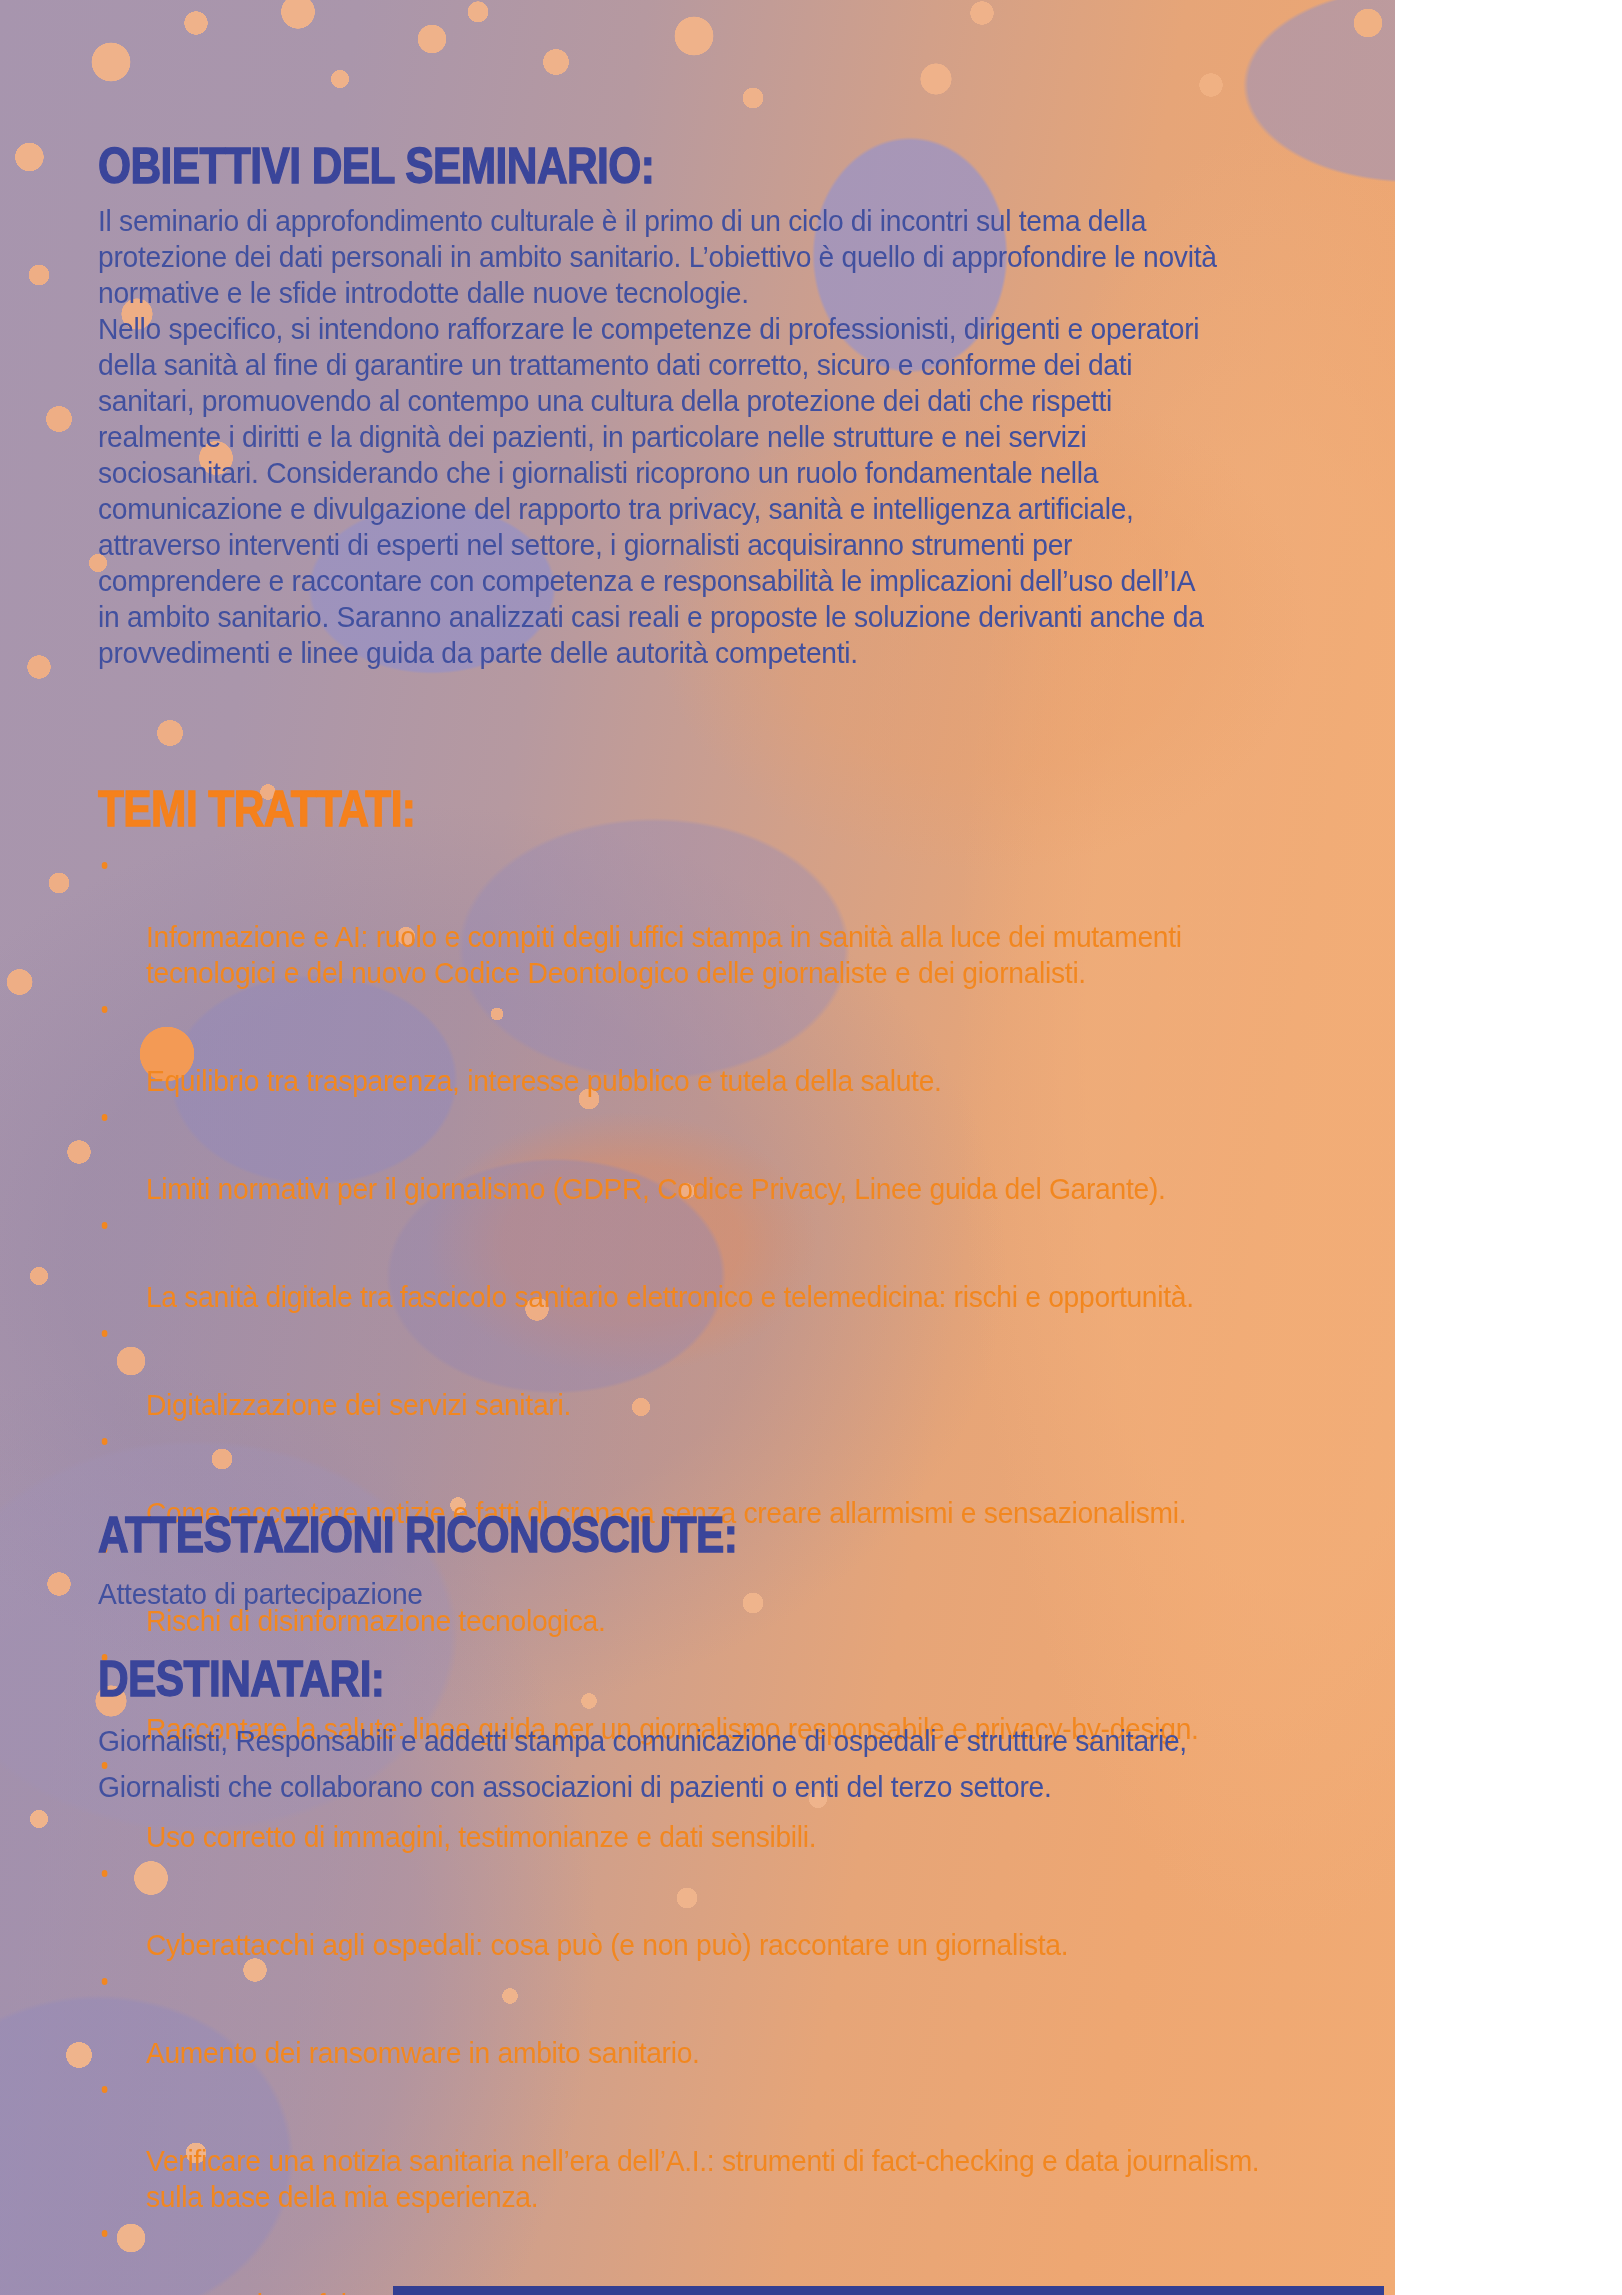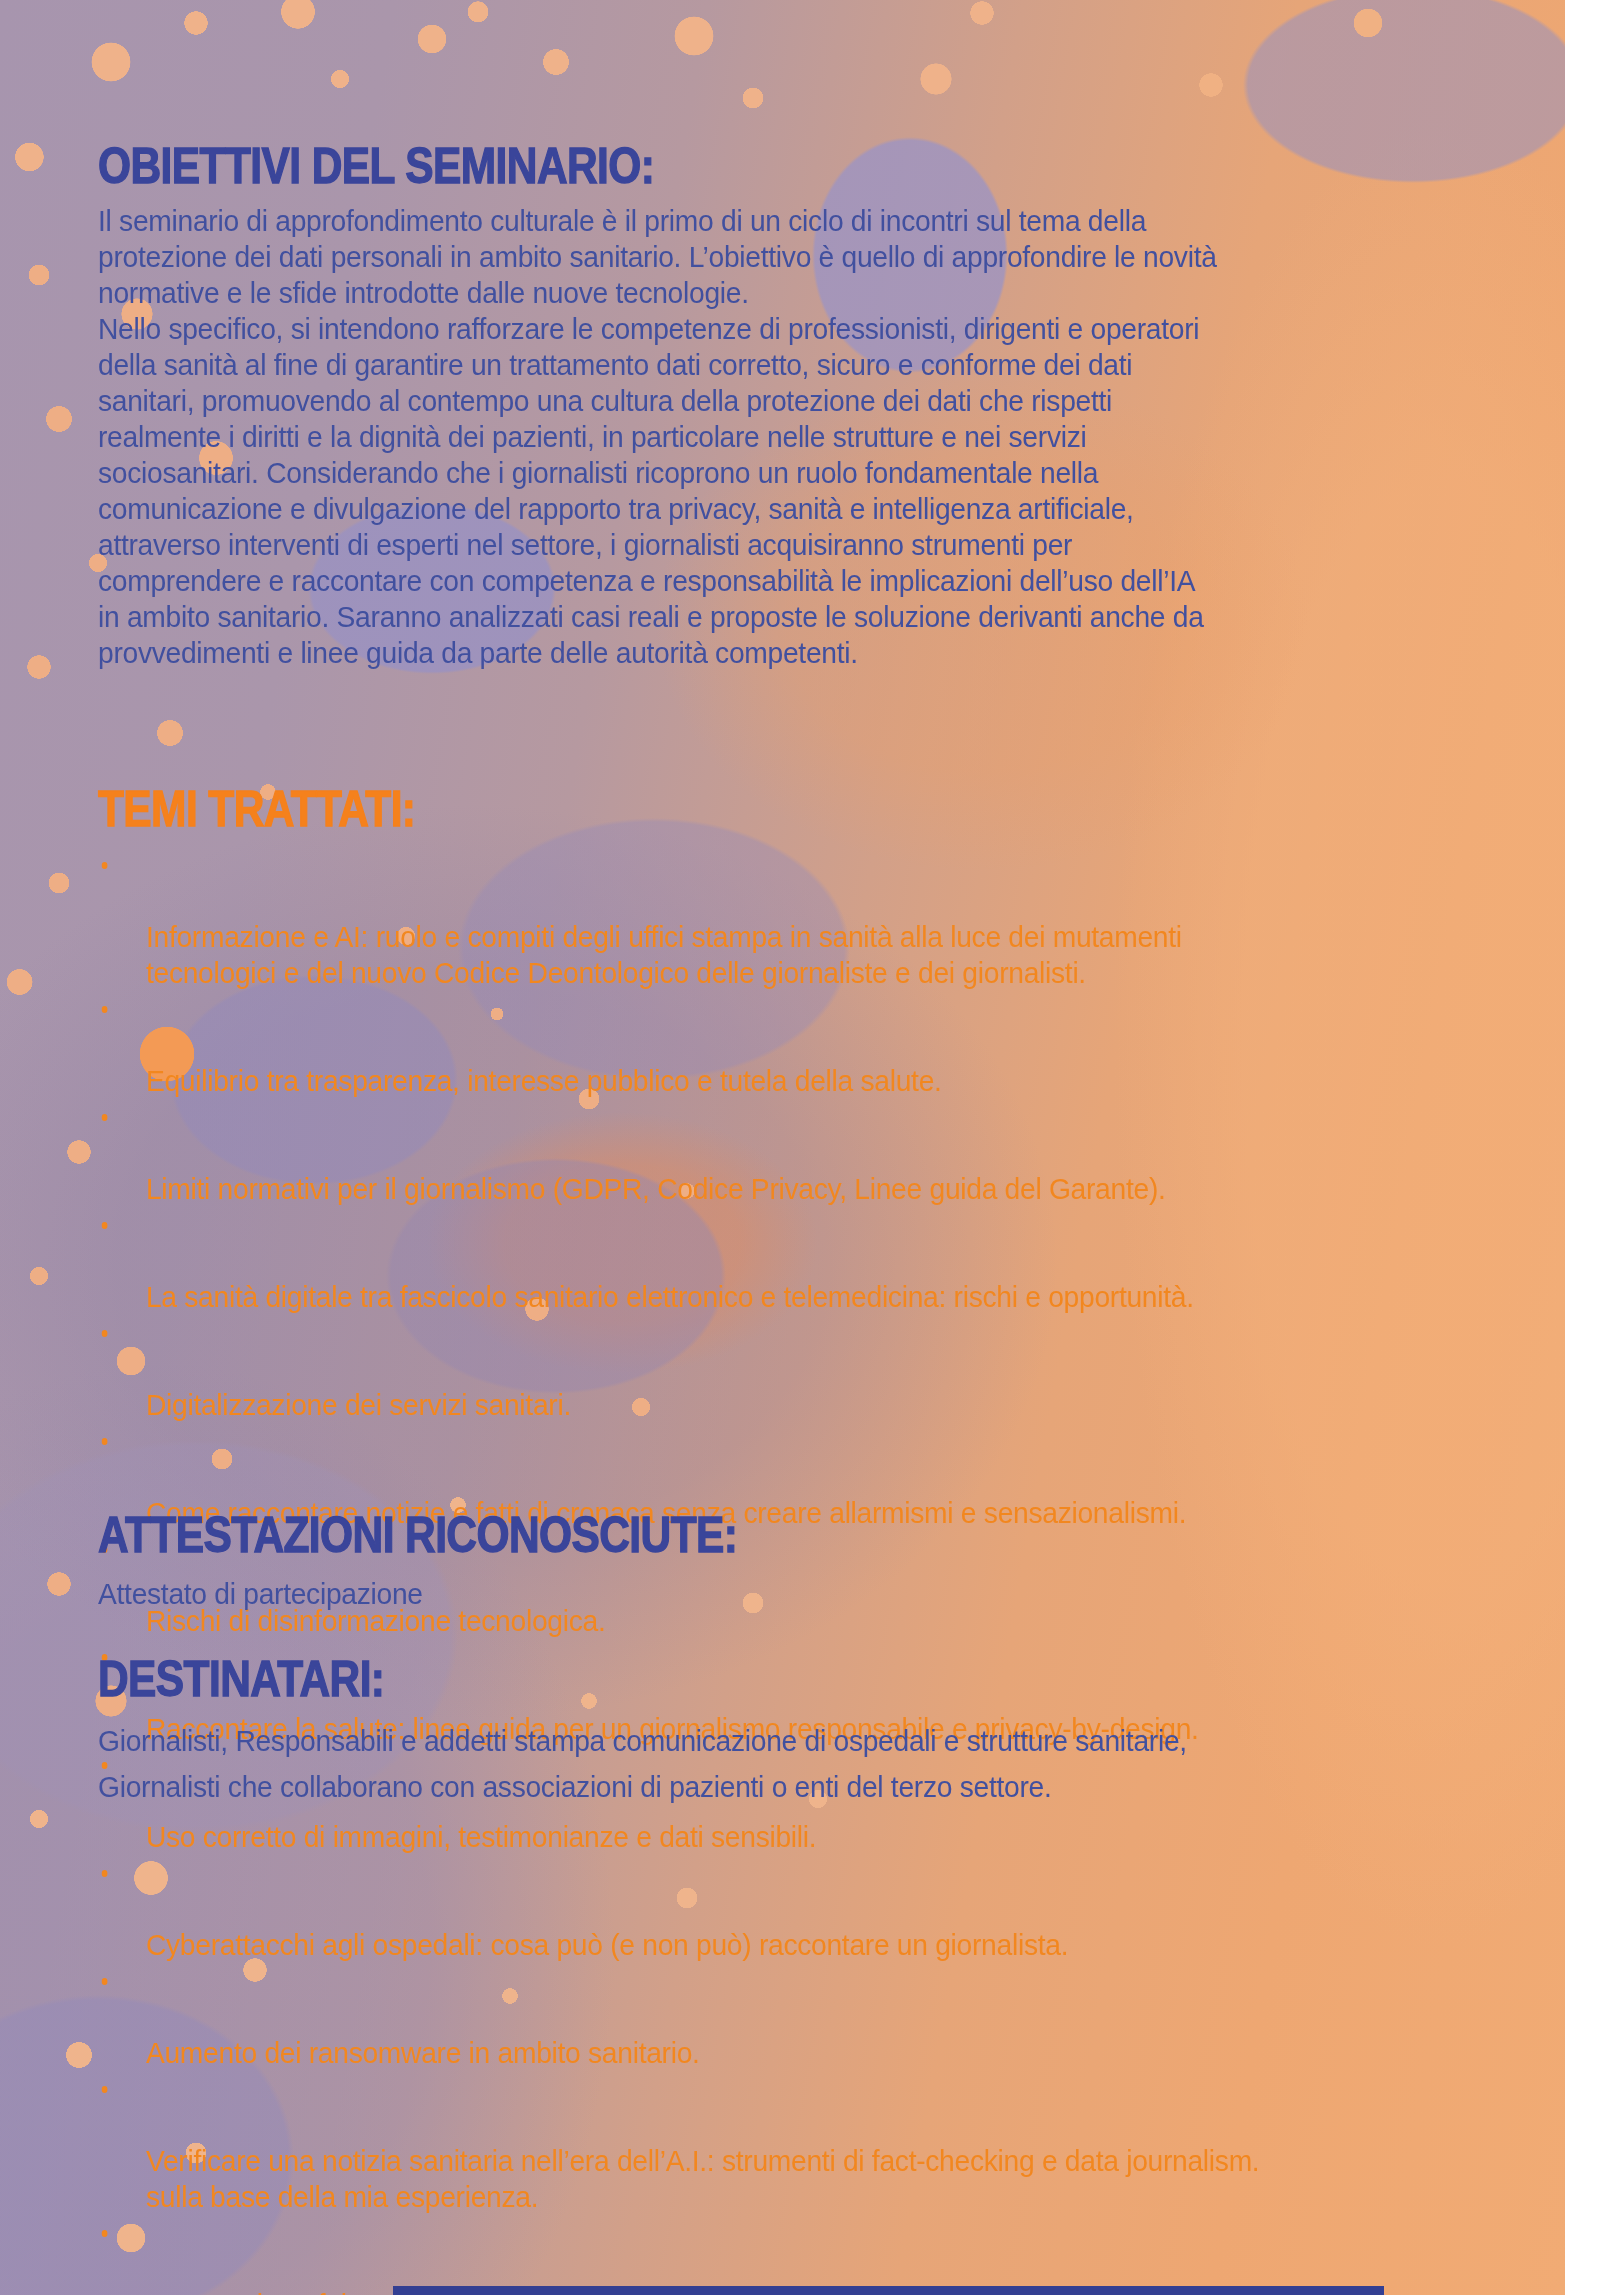--- a/index.html
+++ b/index.html
@@ -1,19 +1,19 @@
 <!DOCTYPE html>
 <html style="font-size:10.5px"><head>
 <meta charset="utf-8">
 <style>
   html,body{margin:0;padding:0;}
   body{font-family:"Liberation Sans",sans-serif;}
   .page{
     position:relative;
-    width:1565px;height:2295px;
+    width:1395px;height:2295px;
     overflow:hidden;
     background:
       
       radial-gradient(circle 14.4px at 29.4px 157px,  #efb28a 98%, transparent 100%),
       radial-gradient(circle 19.6px at 111px 62px,  #efb28a 98%, transparent 100%),
       radial-gradient(circle 11.8px at 196px 23px,  #efb28a 98%, transparent 100%),
       radial-gradient(circle 17px at 298px 11.8px,  #efb28a 98%, transparent 100%),
       radial-gradient(circle 9.2px at 340px 79px, #efb28a 98%, transparent 100%),
       radial-gradient(circle 14.4px at 432px 39px,  #efb28a 98%, transparent 100%),
       radial-gradient(circle 10.5px at 478px 11.8px,  #efb28a 98%, transparent 100%),

